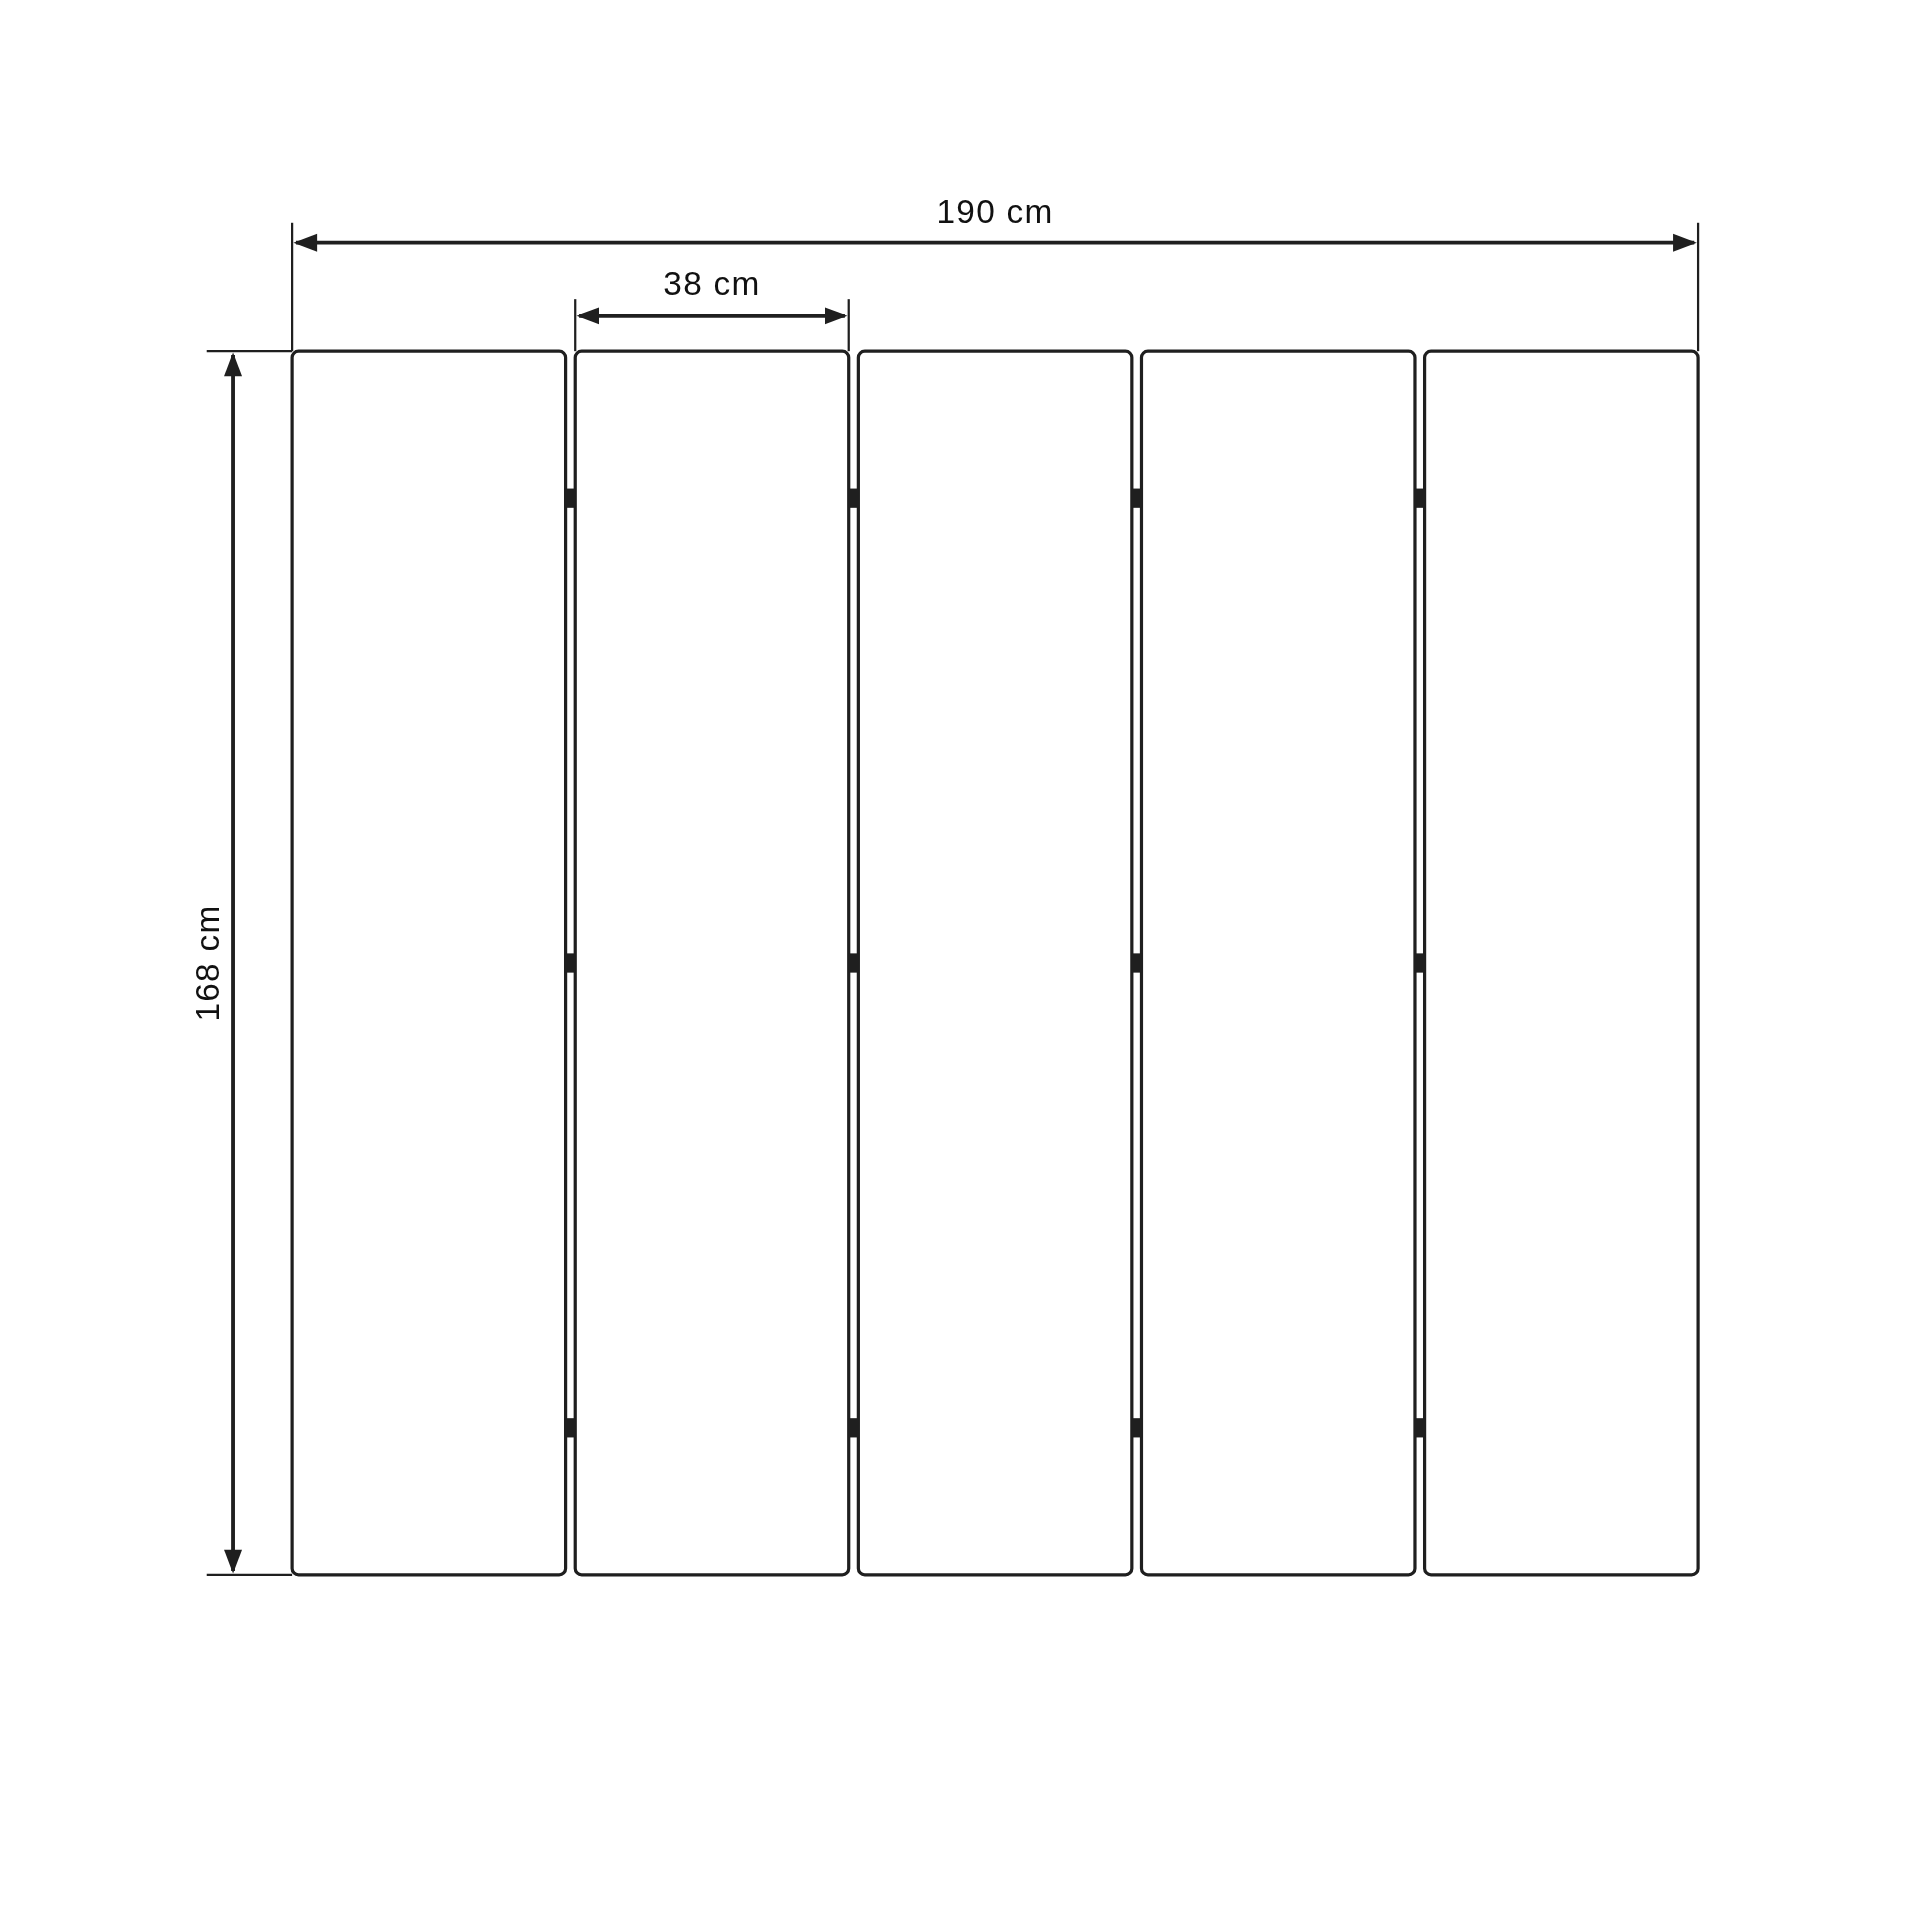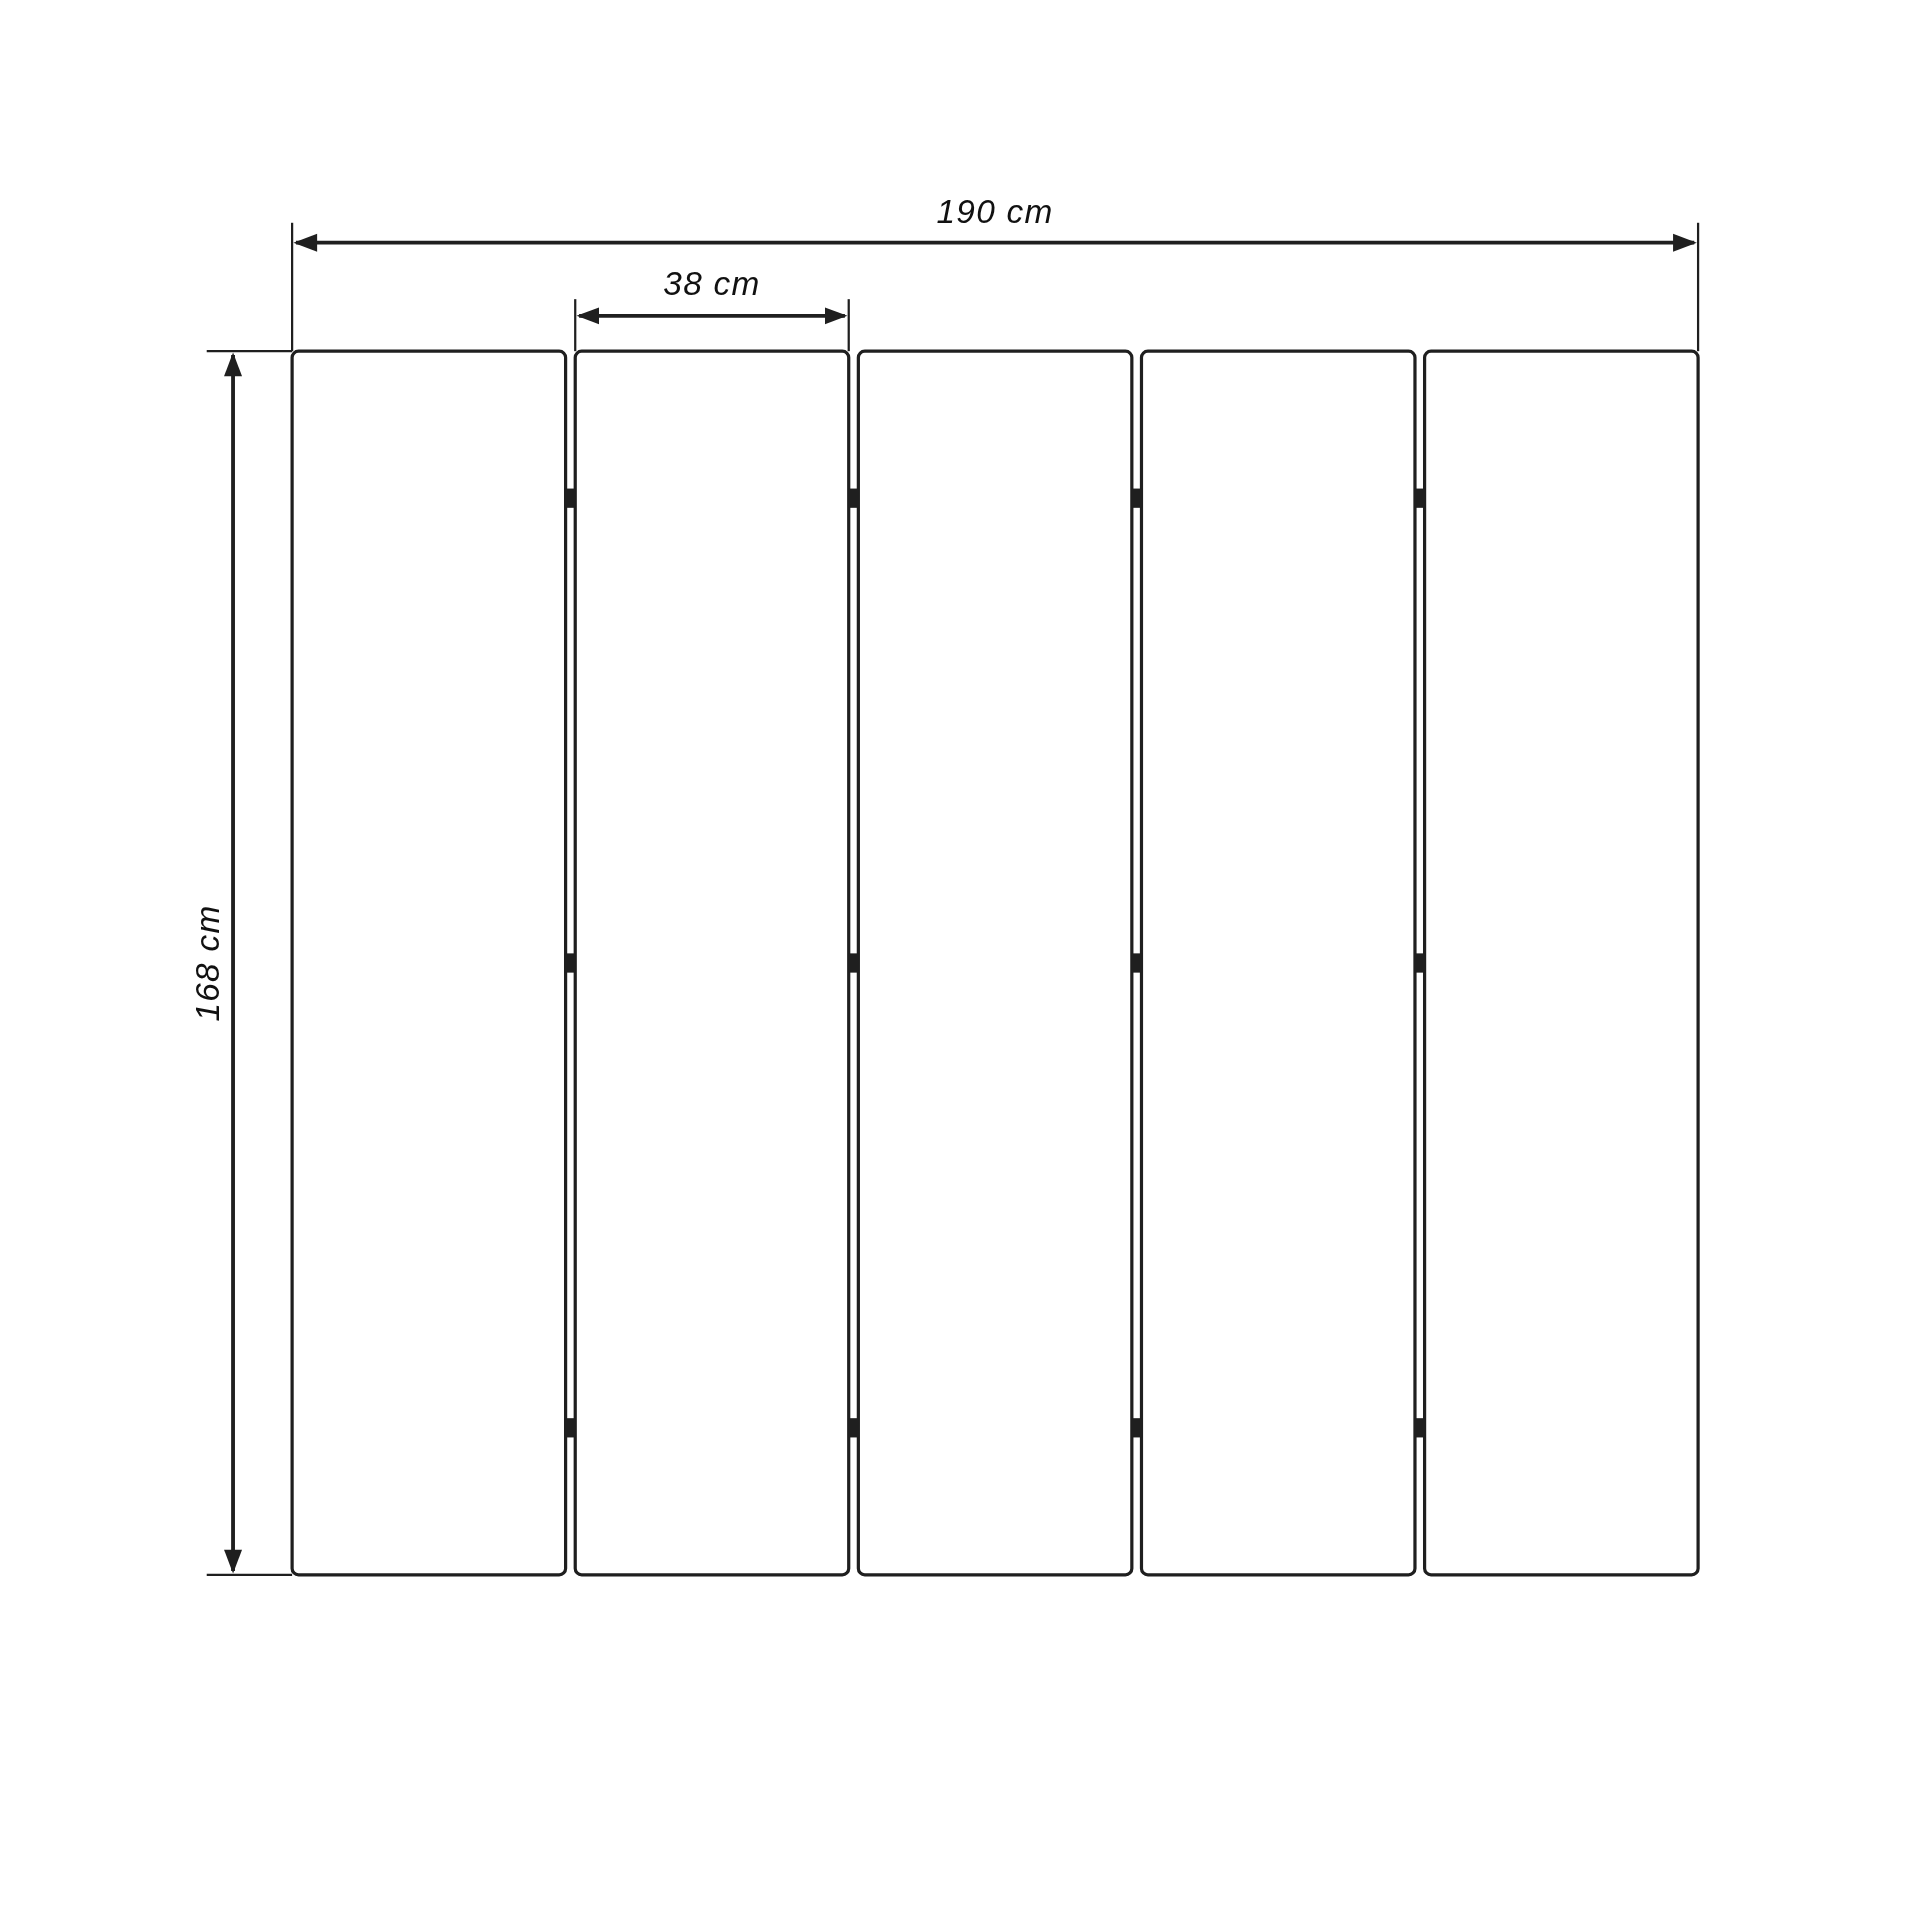--- a/index.html
+++ b/index.html
@@ -2,21 +2,20 @@
 <html style="--line: #1f1f1f; --bg: #ffffff;font-size:10.3px"><head>
 <meta charset="utf-8">
 <style>
   html, body { margin: 0; padding: 0; background: #ffffff; }
   .stage {
     position: relative;
     width: 1926px;
     height: 1926px;
     background: var(--bg, #ffffff);
     overflow: hidden;
-    font-style: italic;
   }
   svg { display: block; width: 1926px; height: 1926px; }
   .panel  { fill: #ffffff; stroke: var(--line, #1f1f1f); stroke-width: 5; }
   .hinge  { fill: var(--line, #1f1f1f); stroke: none; }
   .dim    { stroke: var(--line, #1f1f1f); stroke-width: 6; fill: none; }
   .ext    { stroke: var(--line, #1f1f1f); stroke-width: 3.5; fill: none; }
   .arrow  { fill: var(--line, #1f1f1f); stroke: none; }
   .dim-label {
     font-family: "Liberation Sans", sans-serif;
     font-size: 52px;

